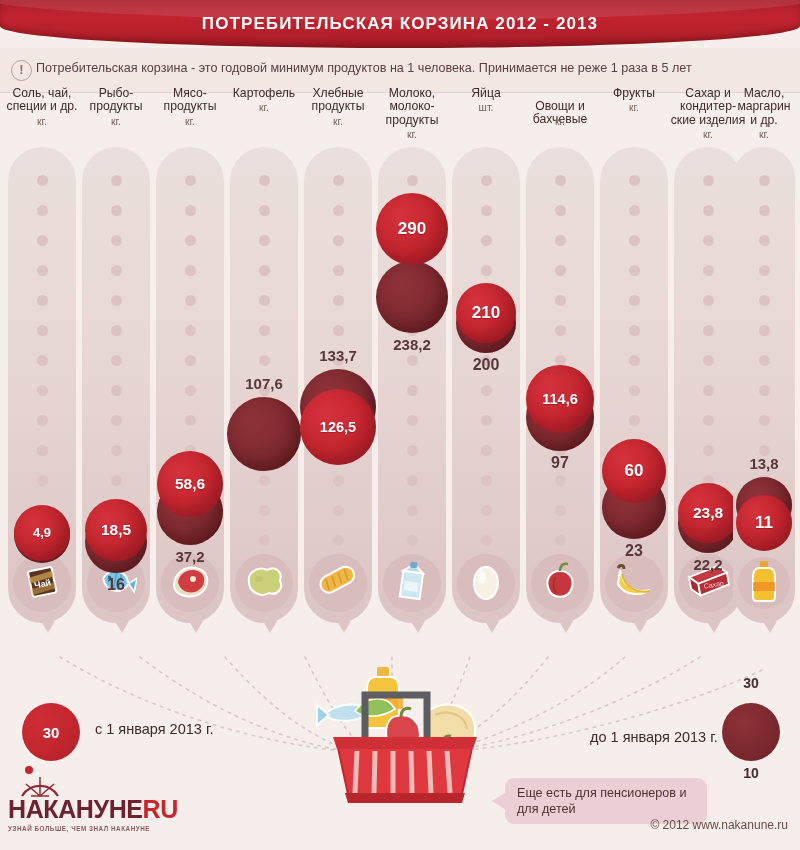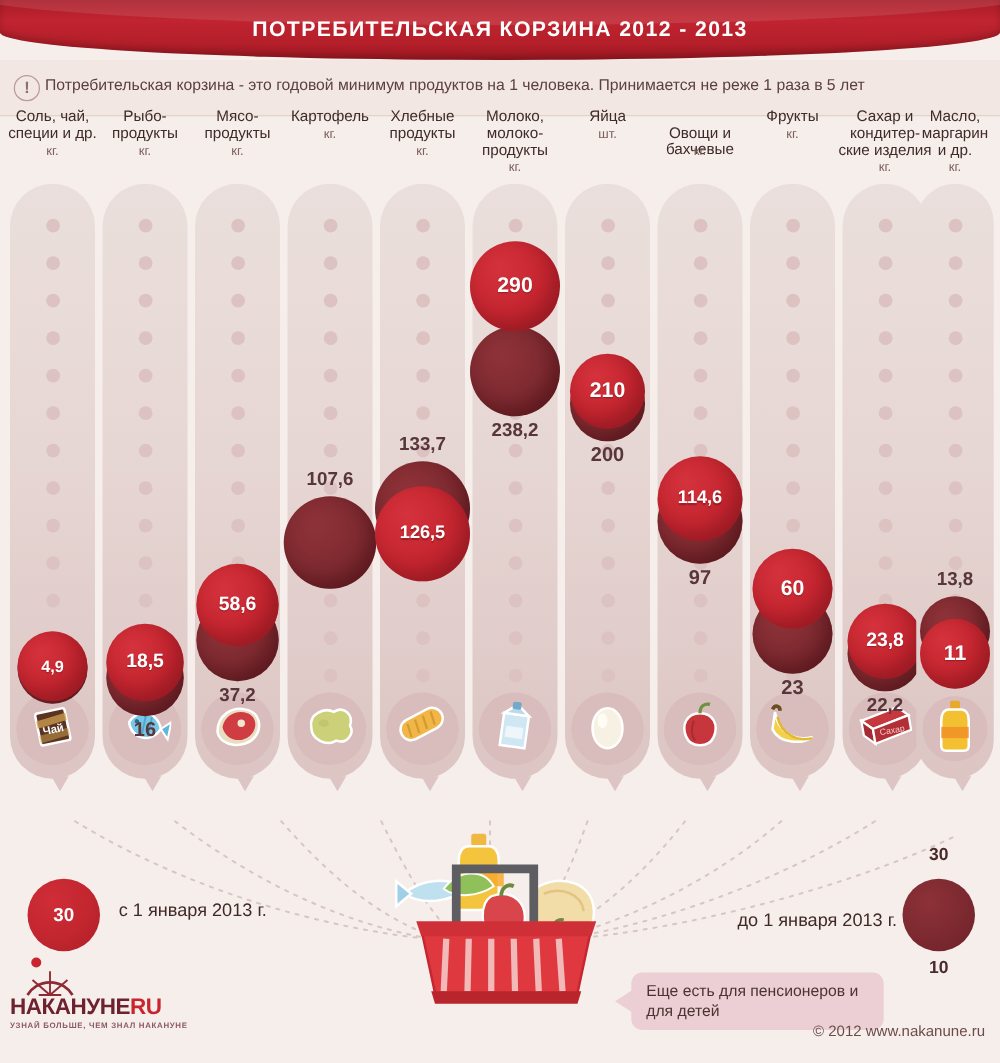--- a/index.html
+++ b/index.html
@@ -125,21 +125,21 @@
   .callout.c1{left:113px;top:762px;width:188px;}
   .callout.c2{left:505px;top:778px;width:178px;}
   .callout .beak{
     position:absolute;width:0;height:0;
     border-top:9px solid transparent;border-bottom:9px solid transparent;
   }
   .callout.c1 .beak{right:-13px;top:14px;border-left:14px solid #eccfd4;}
   .callout.c2 .beak{left:-13px;top:14px;border-right:14px solid #eccfd4;}
 
   .logo{position:absolute;left:8px;top:795px;}
-  .logo-word{font-size:18px;font-weight:bold;letter-spacing:-.4px;color:#6d2230;}
+  .logo-word{font-size:25px;font-weight:bold;letter-spacing:-.4px;color:#6d2230;}
   .logo-word .ru{color:#c9252f;}
   .logo-sub{font-size:6.3px;letter-spacing:.55px;color:#8c5a60;font-weight:bold;margin-top:1px;}
   .copy{position:absolute;right:12px;top:818px;font-size:12px;color:#6c4c49;}
 </style>
 </head>
 <body>
 
 <div id="root">
 
   <div class="titlebar">

